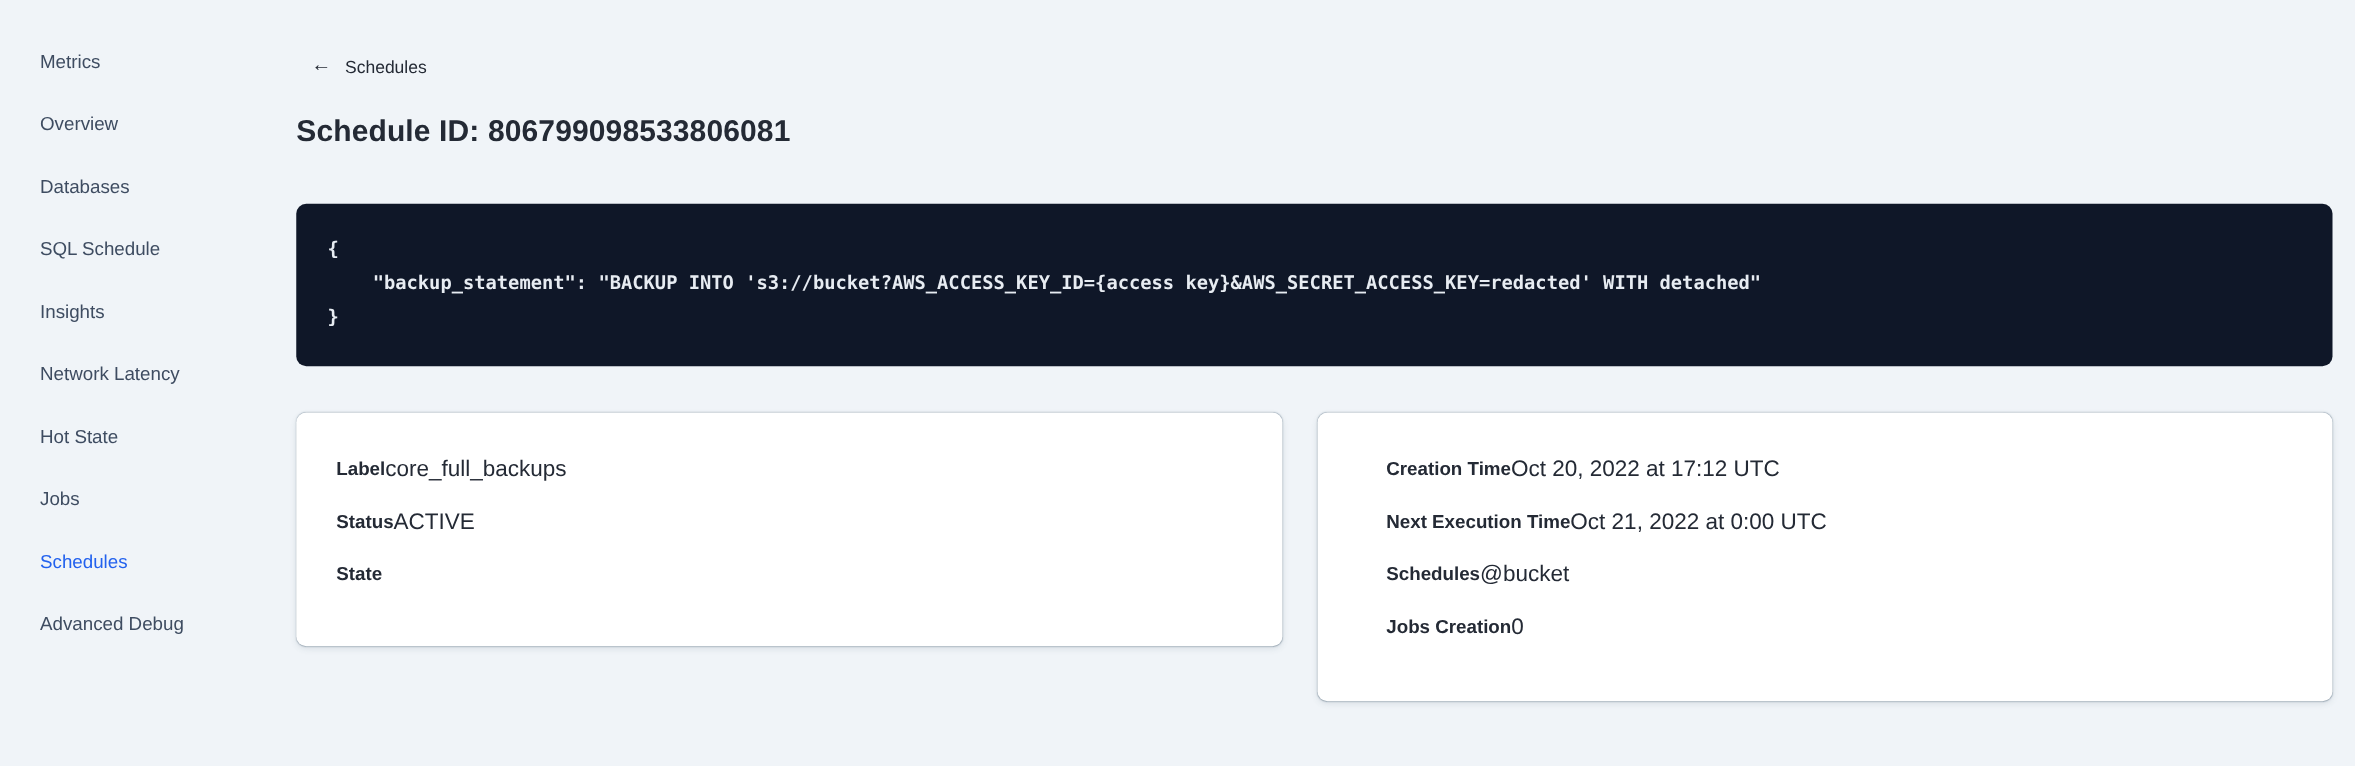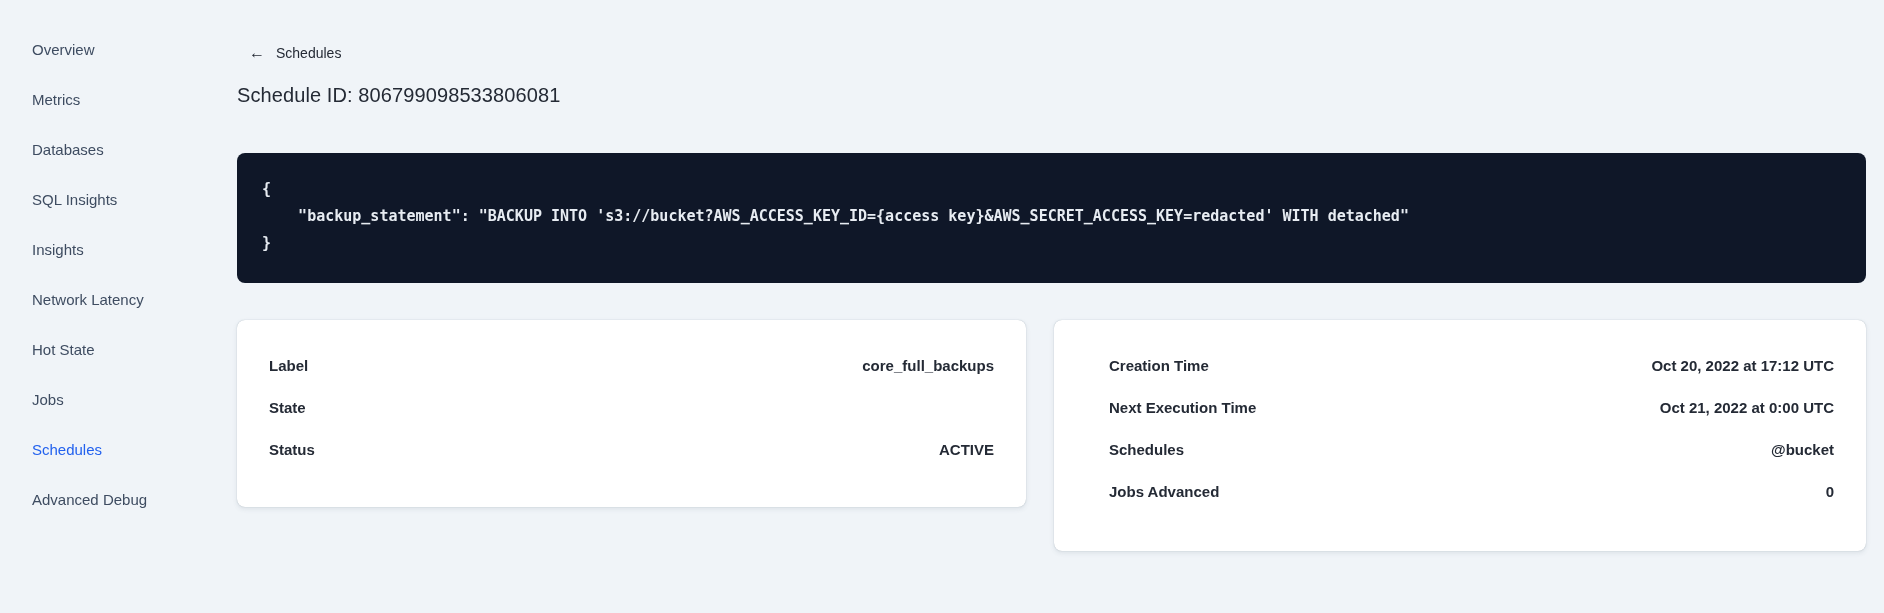--- a/index.html
+++ b/index.html
@@ -31,22 +31,22 @@
   }
   .back-row {
     display: flex; align-items: center; gap: 11px;
     padding-left: 12px; height: 19px;
     cursor: pointer;
   }
   .back-arrow { font-size: 16px; line-height: 1; color: var(--text-dark, #242A35); }
   .back-label { font-size: 14px; color: var(--text-dark, #242A35); }
 
   .page-title {
-    margin-top: 20px;
-    font-size: 20px; line-height: 27px; font-weight: 400;
+    margin-top: 30px;
+    font-size: 24px; line-height: 27px; font-weight: 700;
     color: var(--text-dark, #242A35);
     letter-spacing: 0.1px;
   }
 
   
   .code-block {
     margin-top: 44px;
     width: 1629px; height: 130px;
     background: var(--code-bg, #0F1728);
     border-radius: 8px;
@@ -69,36 +69,36 @@
     background: #FFFFFF;
     border-radius: 8px;
     box-shadow: 0 0 1px rgba(67,90,111,0.45), 0 2px 5px rgba(67,90,111,0.12);
     padding: 24px 0 0 0;
     flex: 1 1 0;
   }
   .card.details { padding-bottom: 37px; }
   .card.meta    { padding-bottom: 39px; padding-left: 23px; }
   .kv-row {
     height: 42px;
-    display: flex; align-items: center; justify-content: space-between;
+    display: flex; align-items: center; justify-content: flex-start;
     padding: 0 32px;
   }
   .kv-label { font-size: 15px; font-weight: 600; color: var(--text-dark, #242A35); }
-  .kv-value { font-size: 15px; font-weight: 700; color: var(--text-dark, #242A35); }
+  .kv-value { font-size: 18px; font-weight: 400; color: var(--text-dark, #242A35); }
 </style>
 </head>
 <body>
 
 <div class="layout">
 
   <nav class="sidebar">
+    <div class="sidebar-item">Metrics</div>
     <div class="sidebar-item">Overview</div>
-    <div class="sidebar-item">Metrics</div>
     <div class="sidebar-item">Databases</div>
-    <div class="sidebar-item">SQL Insights</div>
+    <div class="sidebar-item">SQL Schedule</div>
     <div class="sidebar-item">Insights</div>
     <div class="sidebar-item">Network Latency</div>
     <div class="sidebar-item">Hot State</div>
     <div class="sidebar-item">Jobs</div>
     <div class="sidebar-item active">Schedules</div>
     <div class="sidebar-item">Advanced Debug</div>
   </nav>
 
   <main class="main">
 
@@ -116,43 +116,43 @@
     </div>
 
     <div class="cards-row">
 
       <section class="card details">
         <div class="kv-row">
           <span class="kv-label">Label</span>
           <span class="kv-value">core_full_backups</span>
         </div>
         <div class="kv-row">
+          <span class="kv-label">Status</span>
+          <span class="kv-value">ACTIVE</span>
+        </div>
+        <div class="kv-row">
           <span class="kv-label">State</span>
           <span class="kv-value"></span>
-        </div>
-        <div class="kv-row">
-          <span class="kv-label">Status</span>
-          <span class="kv-value">ACTIVE</span>
         </div>
       </section>
 
       <section class="card meta">
         <div class="kv-row">
           <span class="kv-label">Creation Time</span>
           <span class="kv-value">Oct 20, 2022 at 17:12 UTC</span>
         </div>
         <div class="kv-row">
           <span class="kv-label">Next Execution Time</span>
           <span class="kv-value">Oct 21, 2022 at 0:00 UTC</span>
         </div>
         <div class="kv-row">
           <span class="kv-label">Schedules</span>
           <span class="kv-value">@bucket</span>
         </div>
         <div class="kv-row">
-          <span class="kv-label">Jobs Advanced</span>
+          <span class="kv-label">Jobs Creation</span>
           <span class="kv-value">0</span>
         </div>
       </section>
 
     </div>
   </main>
 </div>
 
 </body></html>

